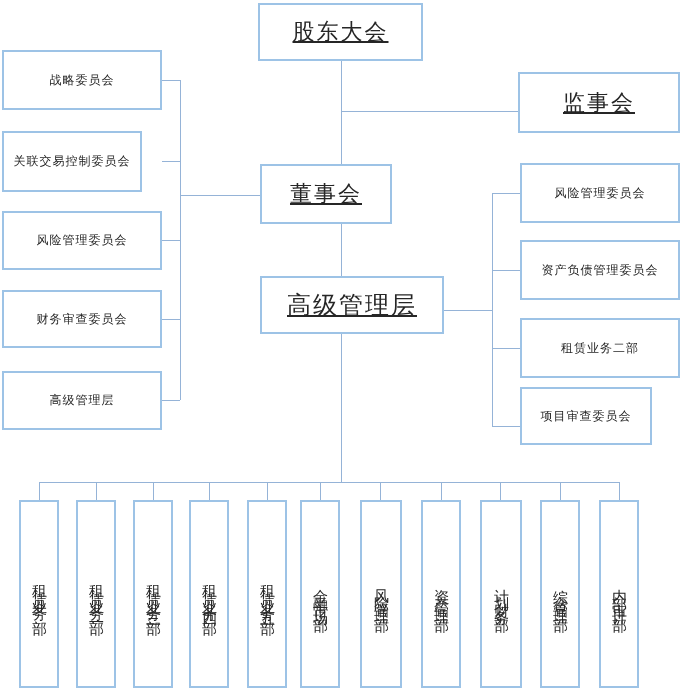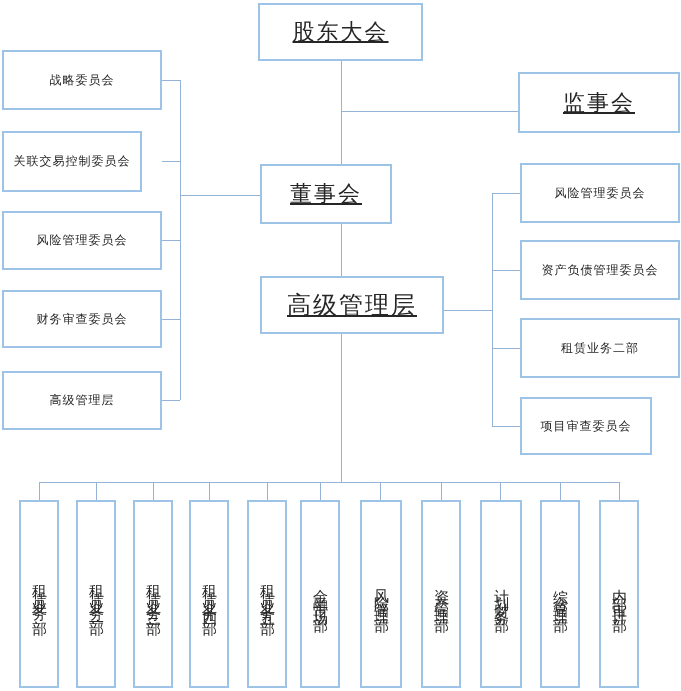--- a/index.html
+++ b/index.html
@@ -93,21 +93,21 @@
 
   <div class="box committee" style="left:2px;top:50px;width:160px;height:60px">战略委员会</div>
   <div class="box committee" style="left:2px;top:131px;width:140px;height:61px">关联交易控制委员会</div>
   <div class="box committee" style="left:2px;top:211px;width:160px;height:59px">风险管理委员会</div>
   <div class="box committee" style="left:2px;top:290px;width:160px;height:58px">财务审查委员会</div>
   <div class="box committee" style="left:2px;top:371px;width:160px;height:59px">高级管理层</div>
 
   <div class="box committee" style="left:520px;top:163px;width:160px;height:60px">风险管理委员会</div>
   <div class="box committee" style="left:520px;top:240px;width:160px;height:60px">资产负债管理委员会</div>
   <div class="box committee" style="left:520px;top:318px;width:160px;height:60px">租赁业务二部</div>
-  <div class="box committee" style="left:520px;top:397px;width:132px;height:58px">项目审查委员会</div>
+  <div class="box committee" style="left:520px;top:387px;width:132px;height:58px">项目审查委员会</div>
 
   <div class="box dept" style="left:19px">租赁业务一部</div>
   <div class="box dept" style="left:76px">租赁业务二部</div>
   <div class="box dept" style="left:133px">租赁业务三部</div>
   <div class="box dept" style="left:189px">租赁业务四部</div>
   <div class="box dept" style="left:247px">租赁业务五部</div>
   <div class="box dept" style="left:300px">金融市场部</div>
   <div class="box dept" style="left:360px;width:42px">风险管理部</div>
   <div class="box dept" style="left:421px">资产管理部</div>
   <div class="box dept" style="left:480px;width:42px">计划财务部</div>

